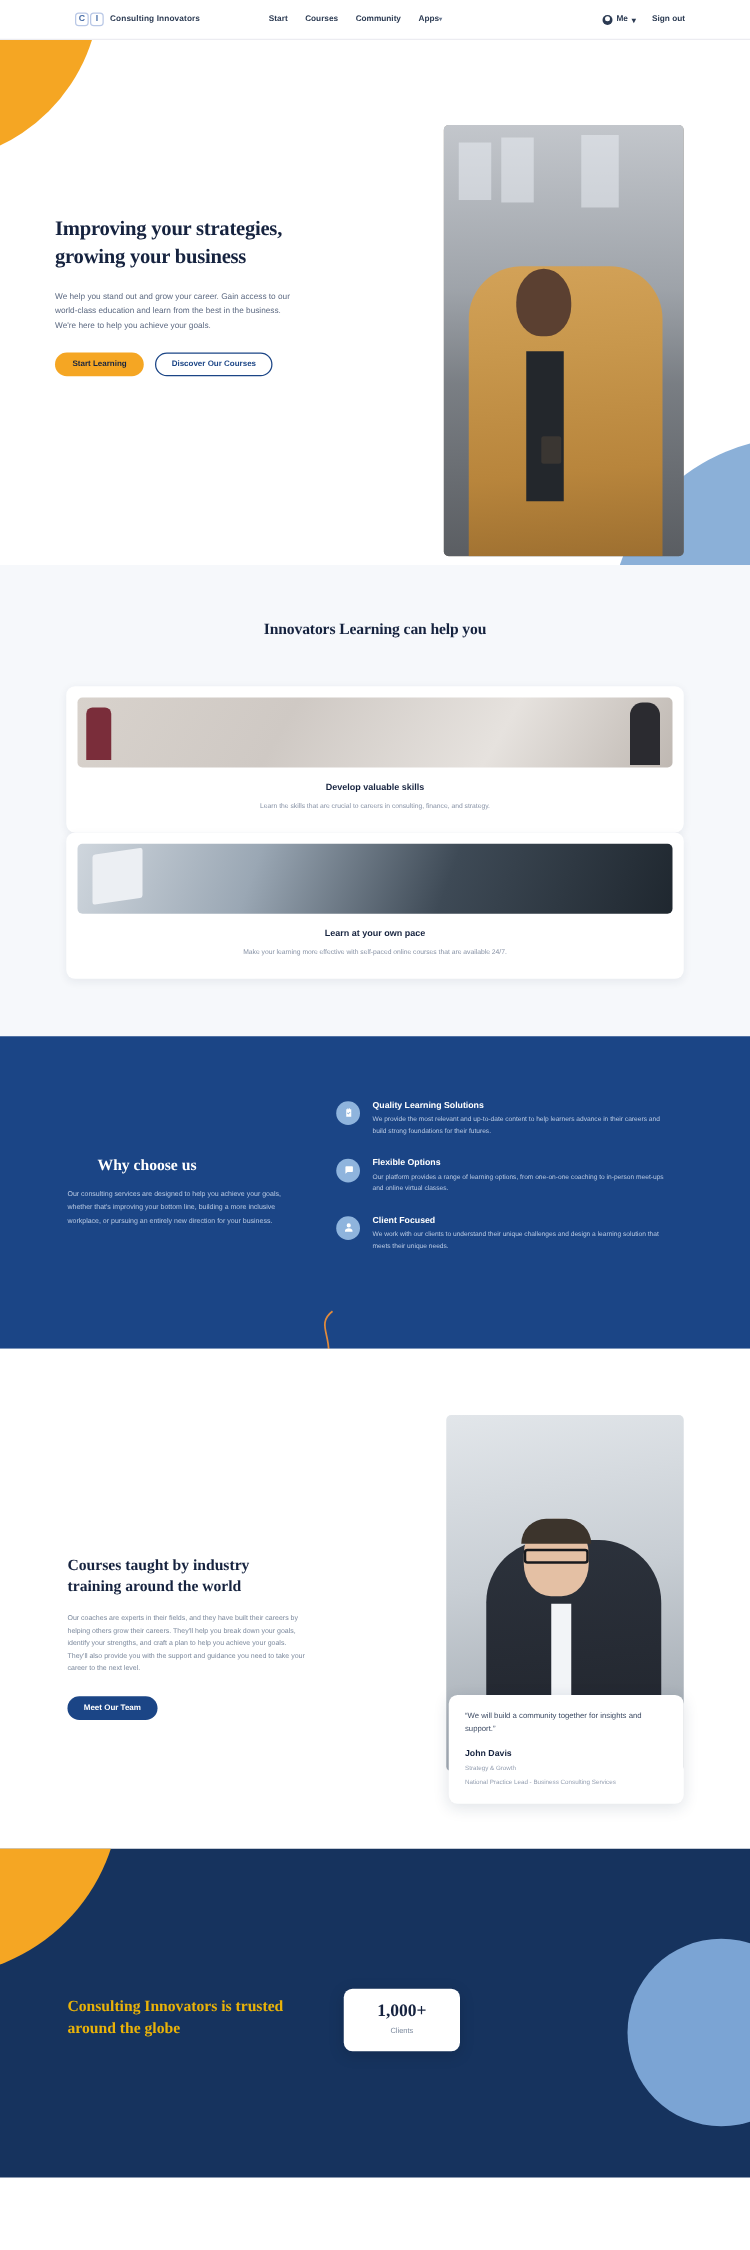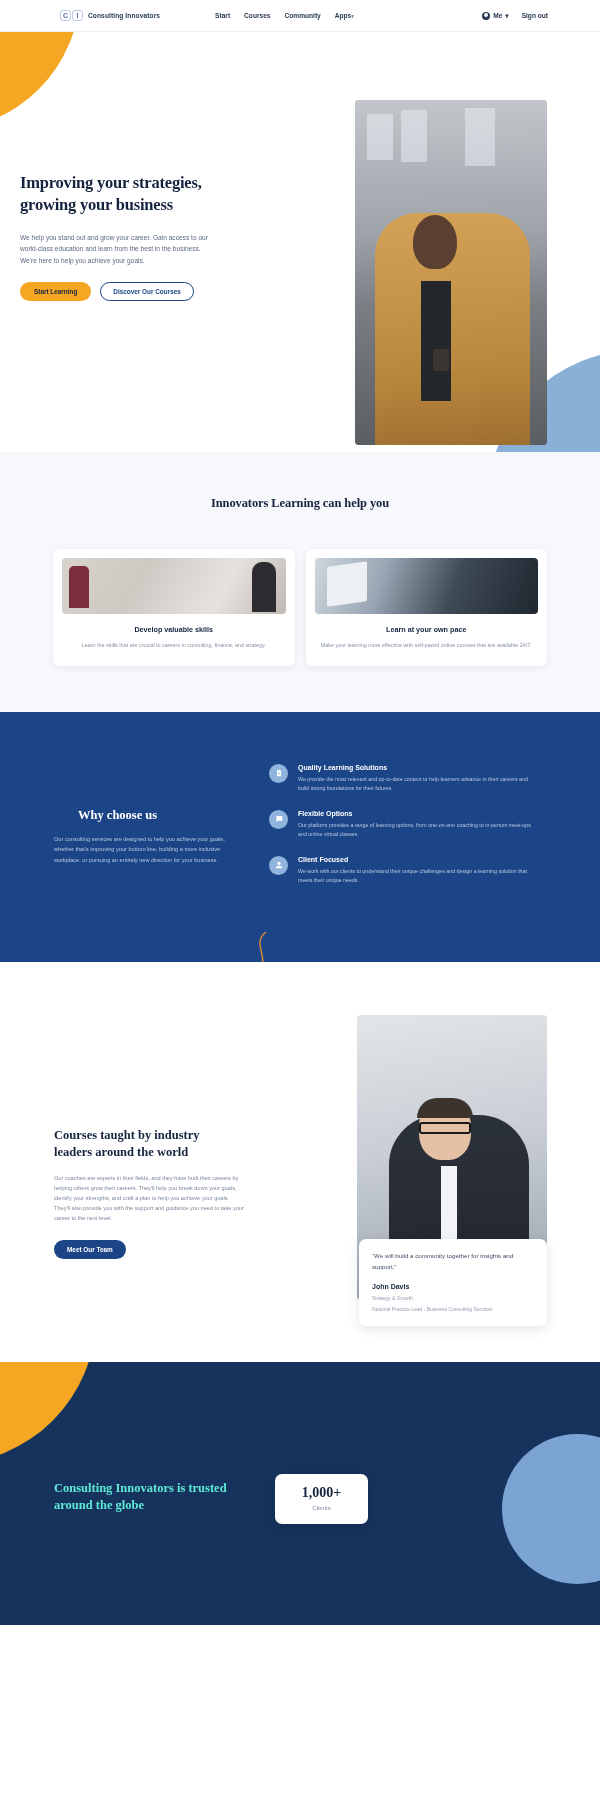--- a/index.html
+++ b/index.html
@@ -47,21 +47,21 @@
   
   .hero { position:relative; height:420px; background:#fff; overflow:hidden; }
   .blob-orange-tl {
     position:absolute; left:-60px; top:-42px; width:140px; height:140px;
     background:#f5a623; border-radius:0 0 140px 0;
   }
   .blob-blue-br {
     position:absolute; right:-38px; bottom:-48px; width:150px; height:150px;
     background:#8bb0d8; border-radius:150px 0 0 0;
   }
-  .hero-inner { position:relative; z-index:5; display:flex; padding:0 20px; height:100%; }
+  .hero-inner { position:relative; z-index:5; display:flex; padding:0 44px; height:100%; }
   .hero-copy { width:205px; padding-top:140px; }
   .hero-h1 {
     font-size:16.5px; line-height:1.32; font-weight:700; color:#16233f;
     letter-spacing:-.2px;
   }
   .hero-p {
     margin-top:16px; font-size:6.6px; line-height:1.75; color:#5d6a82; width:188px;
   }
   .hero-btns { margin-top:16px; display:flex; gap:9px; align-items:center; }
   .btn {
@@ -101,21 +101,21 @@
     position:absolute; left:78px; bottom:74px; width:16px; height:22px;
     background:#3a3632; border-radius:2px;
   }
 
   
   .academy { background:#f6f8fb; padding:44px 0 46px; }
   .sec-title {
     text-align:center; font-size:12.5px; font-weight:700; color:#16233f;
     letter-spacing:-.1px;
   }
-  .cards { display:flex; gap:11px; justify-content:center; margin-top:38px; padding:0 53px; }
+  .cards { display:flex; justify-content:center; margin-top:38px; padding:0 53px;flex-direction:column; }
   .card {
     flex:1; background:#fff; border-radius:7px; padding:9px 9px 16px;
     box-shadow:0 2px 7px rgba(23,43,77,.07);
   }
   .card-img { width:100%; height:56px; border-radius:4px; overflow:hidden; position:relative; }
   .ci1 { background:linear-gradient(120deg,#d8d2cc 0%,#cfc9c4 35%,#e6e2de 70%,#bfb8b2 100%); }
   .ci1::before{content:"";position:absolute;left:7px;top:8px;width:20px;height:42px;background:#7a2d3a;border-radius:5px 5px 0 0;}
   .ci1::after{content:"";position:absolute;right:10px;top:4px;width:24px;height:50px;background:#2b2b30;border-radius:10px 10px 0 0;}
   .ci2 { background:linear-gradient(110deg,#cfd6dd 0%,#9aa7b4 30%,#3e4a56 62%,#1f272f 100%); }
   .ci2::before{content:"";position:absolute;left:12px;top:6px;width:40px;height:40px;background:#eceff3;transform:skewY(-8deg);border-radius:2px;}
@@ -183,21 +183,21 @@
   .trusted { background:#16335e; height:263px; position:relative; overflow:hidden; }
   .t-orange {
     position:absolute; left:-52px; top:-46px; width:148px; height:148px;
     background:#f5a623; border-radius:0 0 148px 0;
   }
   .t-blue {
     position:absolute; right:-52px; top:72px; width:150px; height:150px;
     background:#7ba4d4; border-radius:150px 150px 150px 150px;
   }
   .trusted-inner { position:relative; z-index:4; display:flex; padding:118px 32px 0; }
-  .trusted-h2 { width:225px; padding-left:22px; font-size:12.5px; line-height:1.35; font-weight:700; color:#5eead4; }
+  .trusted-h2 { width:225px; padding-left:22px; font-size:12.5px; line-height:1.35; font-weight:700; color:#eab308; }
   .stat-card {
     position:absolute; left:275px; top:102px; width:93px;
     background:#fff; border-radius:7px; padding:11px 8px 13px; text-align:center;
     box-shadow:0 3px 12px rgba(0,0,0,.15);
     margin-top:10px;
   }
   .stat-num { font-size:14px; font-weight:700; color:#16233f; }
   .stat-lbl { margin-top:4px; font-size:6px; color:#7c899d; }
 </style>
 </head>
@@ -328,21 +328,21 @@
 <div class="arrow-wrap">
   <svg class="arrow-svg" width="30" height="60" viewBox="0 0 30 60">
     <path d="M20 2 C4 14, 26 26, 12 50" stroke="#e08a3c" stroke-width="1.4" fill="none"></path>
     <path d="M12 56 L8 44 L16 46 Z" fill="#e08a3c"></path>
   </svg>
 </div>
 
 <section class="team">
   <div class="team-inner">
     <div class="team-left">
-      <h2 class="team-h2 serif">Courses taught by industry leaders around the world</h2>
+      <h2 class="team-h2 serif">Courses taught by industry training around the world</h2>
       <p class="team-p">Our coaches are experts in their fields, and they have built their careers by helping others grow their careers. They'll help you break down your goals, identify your strengths, and craft a plan to help you achieve your goals. They'll also provide you with the support and guidance you need to take your career to the next level.</p>
       <a class="btn btn-navy" href="#">Meet Our Team</a>
     </div>
   </div>
 
   <div class="team-photo">
     <div class="tp-person"></div>
     <div class="tp-shirt"></div>
     <div class="tp-head"></div>
     <div class="tp-hair"></div>

